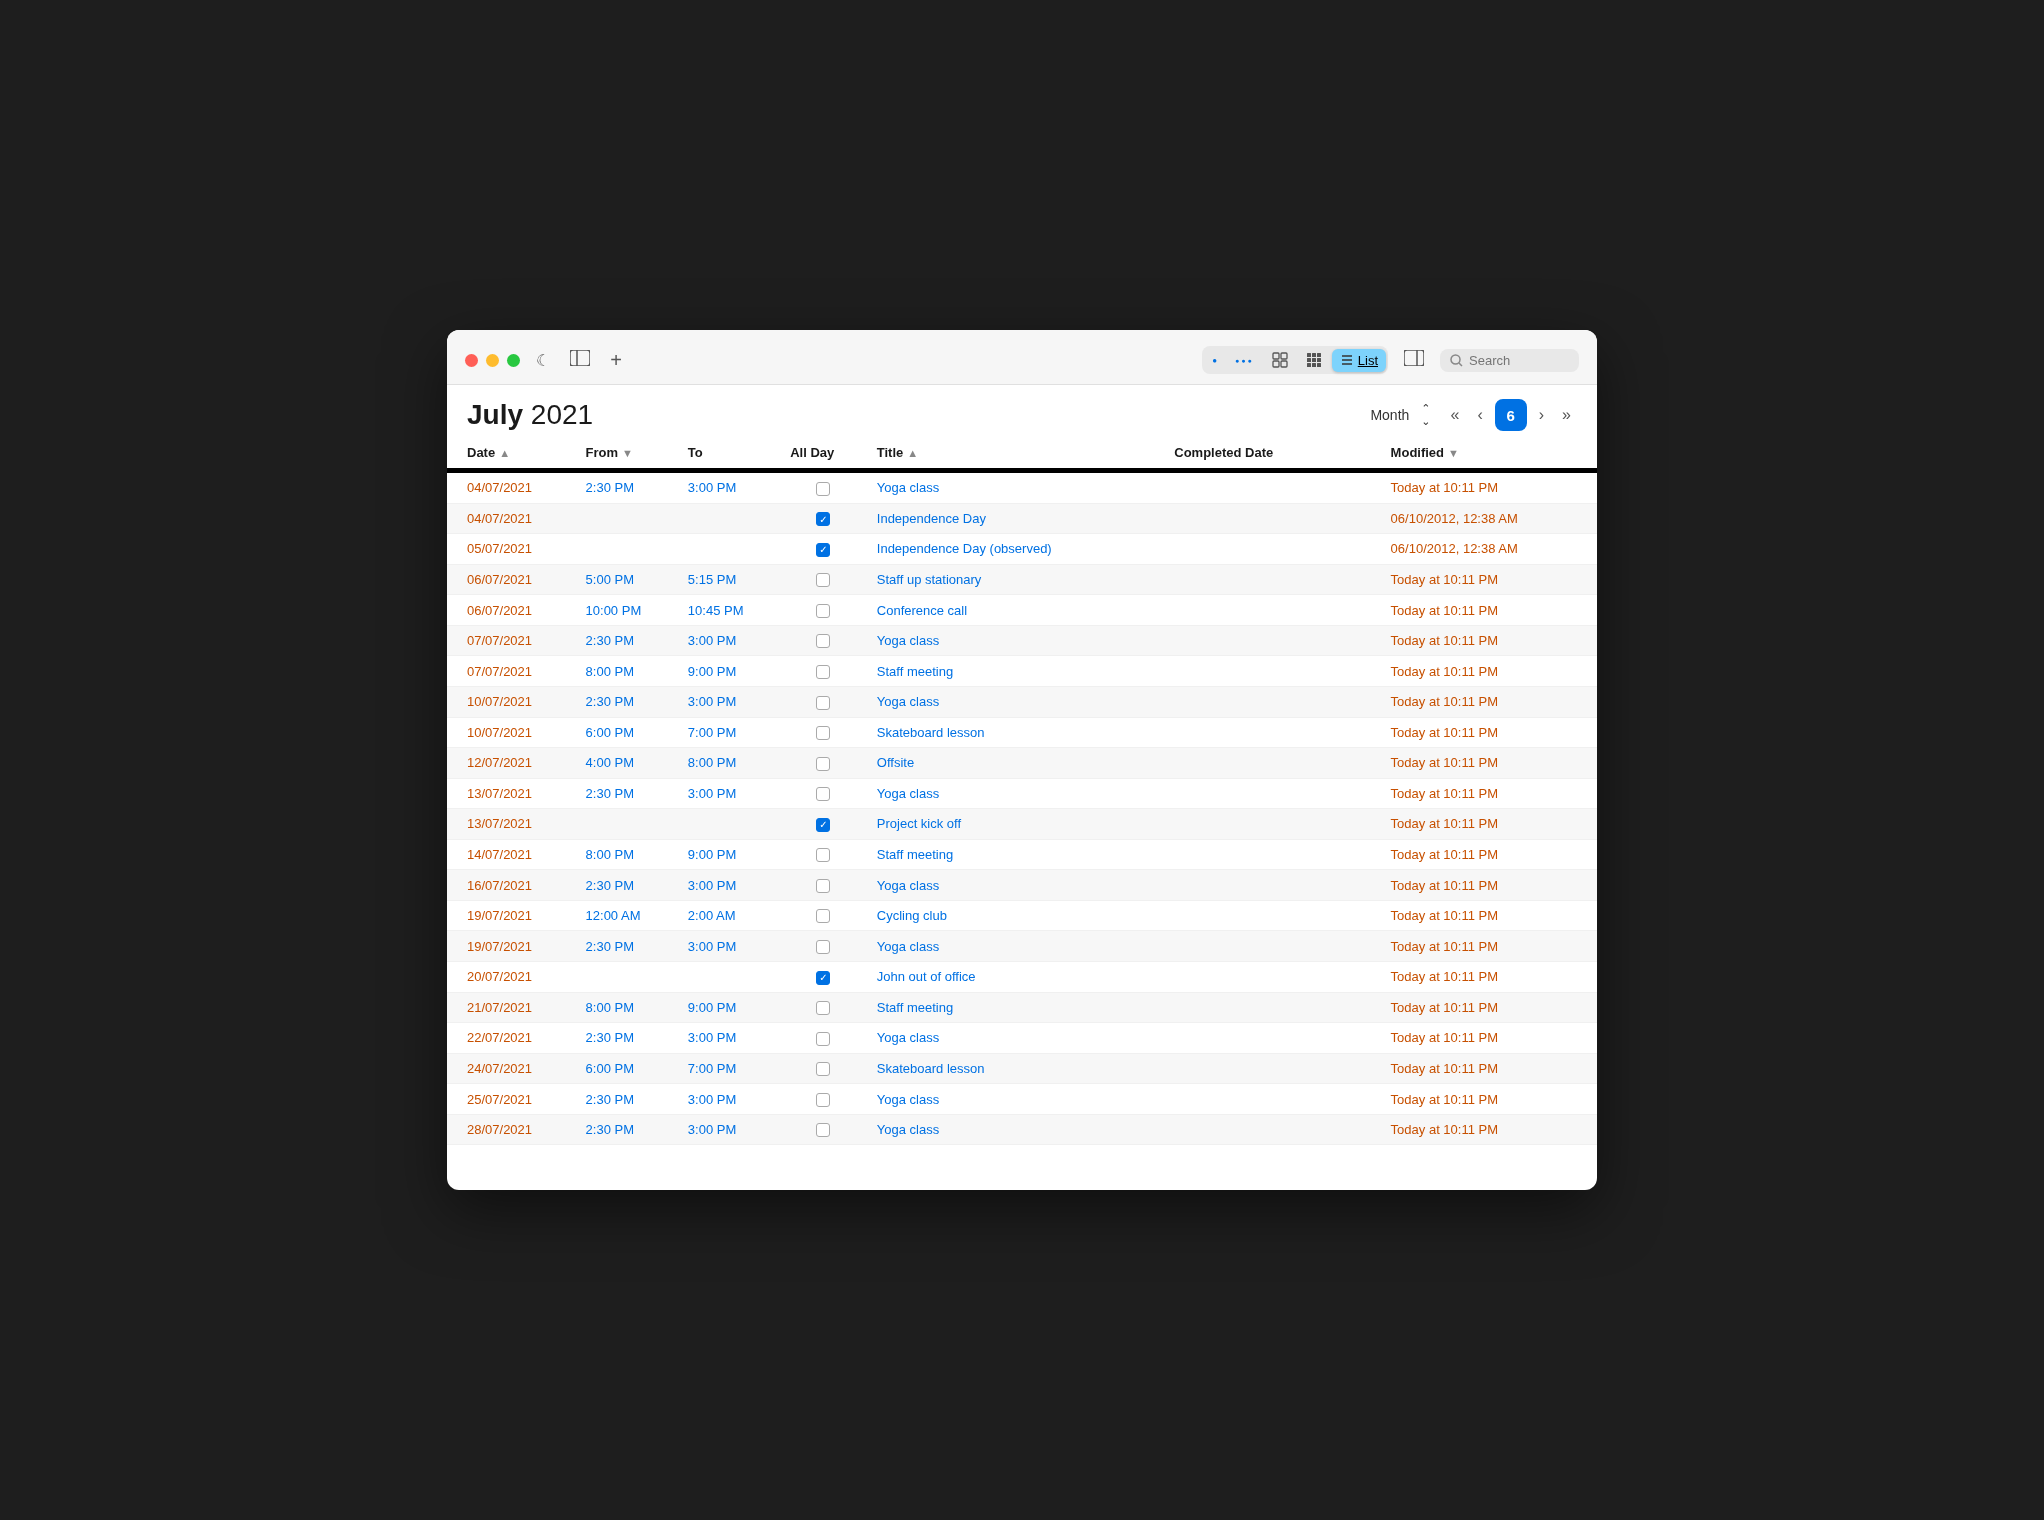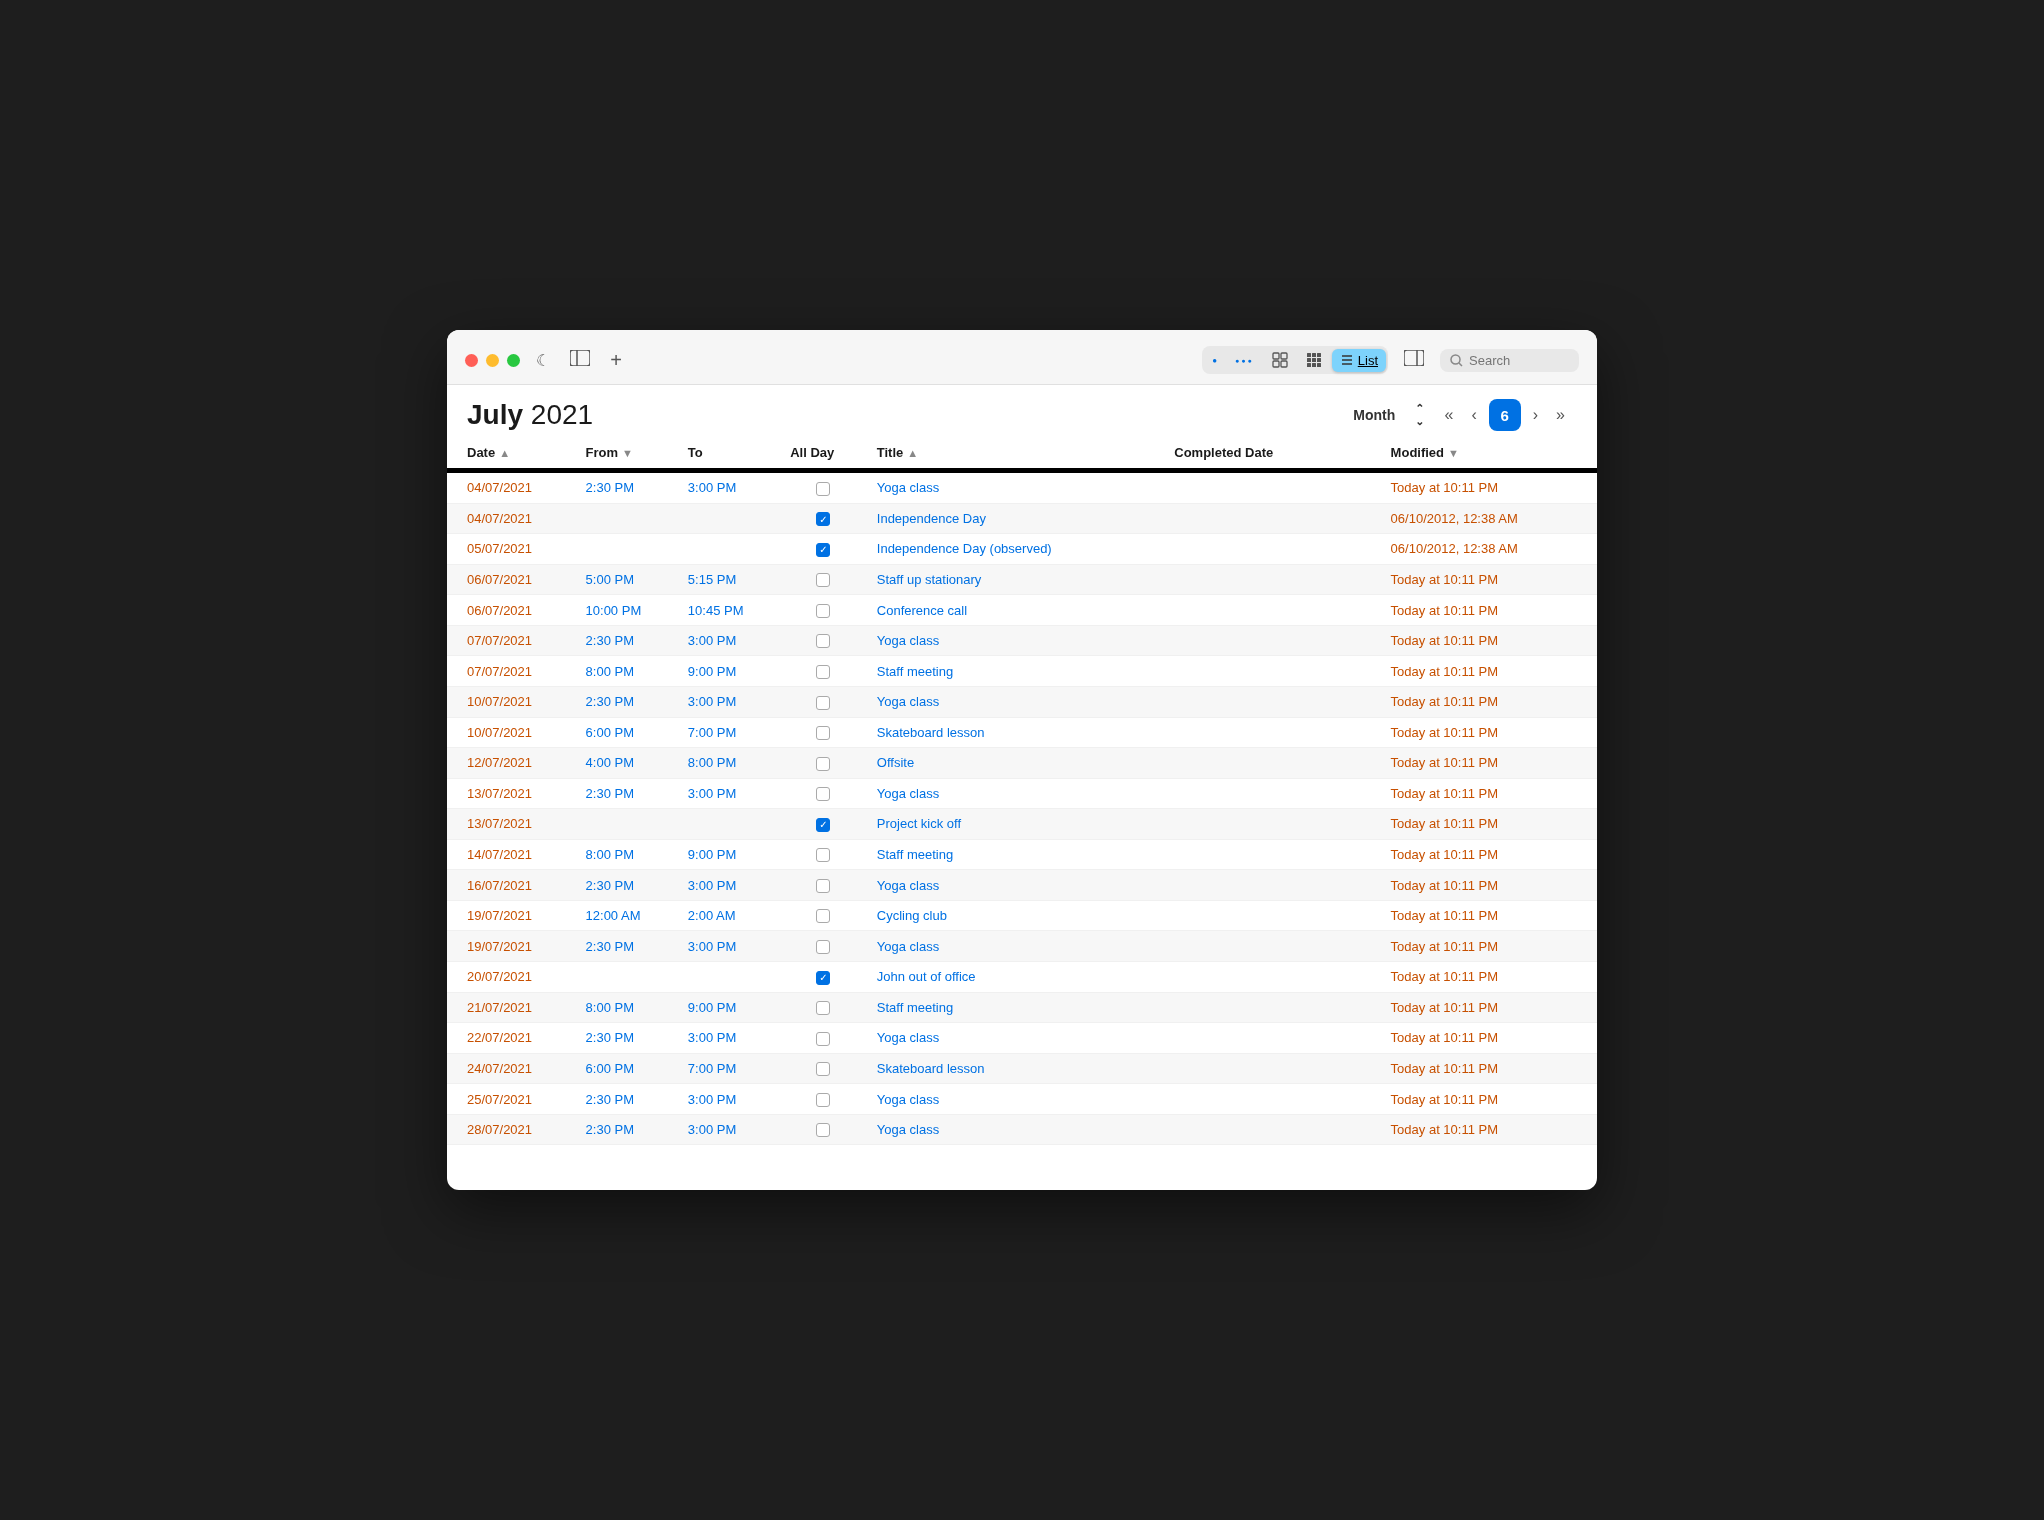--- a/index.html
+++ b/index.html
@@ -92,46 +92,45 @@
       background: none;
       border: none;
       outline: none;
       font-size: 13px;
       color: #333;
       width: 100px;
     }
     .header-bar {
       display: flex;
       align-items: center;
-      padding: 14px 26px 6px 20px;
+      padding: 14px 20px 6px 20px;
       background: #ffffff;
     }
     .month-title {
       font-size: 28px;
       font-weight: 300;
       color: #1a1a1a;
       flex: 1;
     }
     .month-title strong {
       font-weight: 700;
     }
     .nav-controls {
       display: flex;
       align-items: center;
       gap: 6px;
     }
     .month-picker {
       display: flex;
       align-items: center;
-      gap: 20px;
+      gap: 12px;
       font-size: 14px;
       color: #333;
       cursor: pointer;
       margin-right: 8px;
-      font-weight: bold;
     }
     .nav-btn {
       background: none;
       border: none;
       cursor: pointer;
       color: #555;
       font-size: 16px;
       padding: 4px 6px;
       border-radius: 4px;
     }

